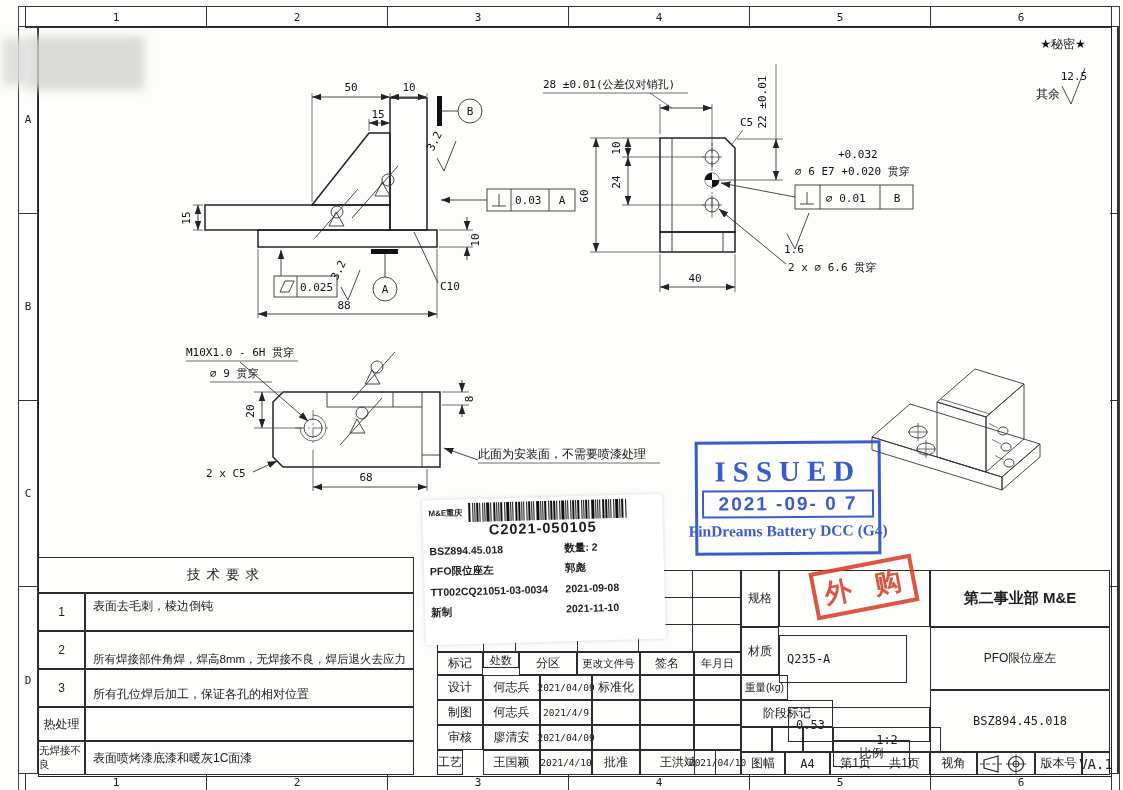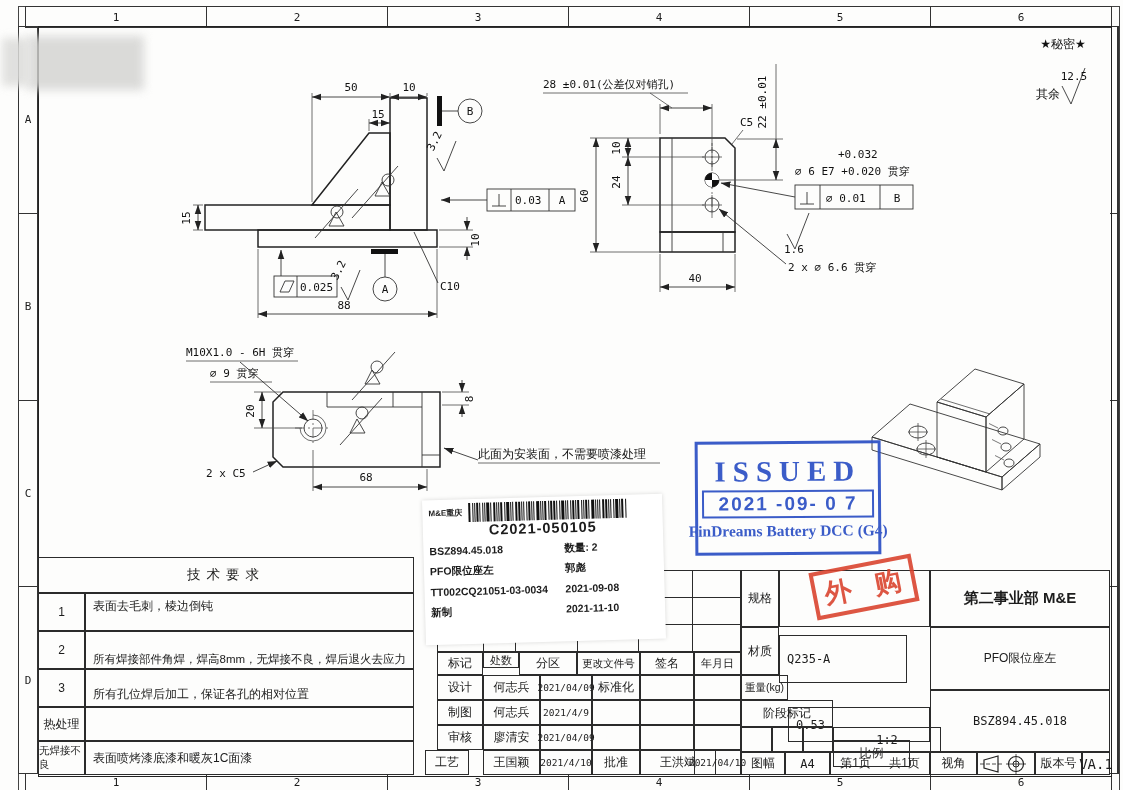--- a/index.html
+++ b/index.html
@@ -386,21 +386,21 @@
     <div class="cell" style="left:640px;top:700px;width:54px;height:25px;"></div>
     <div class="cell d9 mono" style="left:694px;top:700px;width:47px;height:25px;"></div>
 
     <div class="cell" style="left:437px;top:725px;width:46px;height:25px;">审核</div>
     <div class="cell" style="left:483px;top:725px;width:57px;height:25px;">廖清安</div>
     <div class="cell d9 mono" style="left:540px;top:725px;width:52px;height:25px;">2021/04/09</div>
     <div class="cell" style="left:592px;top:725px;width:48px;height:25px;"></div>
     <div class="cell" style="left:640px;top:725px;width:54px;height:25px;"></div>
     <div class="cell d9 mono" style="left:694px;top:725px;width:47px;height:25px;"></div>
 
-    <div class="cell" style="left:425px;top:750px;width:44px;height:25px;">工艺</div>
+    <div class="cell" style="left:437px;top:750px;width:26px;height:25px;">工艺</div>
     <div class="cell" style="left:483px;top:750px;width:57px;height:25px;">王国颖</div>
     <div class="cell d9 mono" style="left:540px;top:750px;width:52px;height:25px;">2021/4/10</div>
     <div class="cell" style="left:592px;top:750px;width:48px;height:25px;">批准</div>
     <div class="cell" style="left:640px;top:750px;width:76px;height:25px;">王洪斌</div>
     <div class="cell d9 mono" style="left:694px;top:750px;width:47px;height:25px;">2021/04/10</div>
 
     <div class="cell" style="left:741px;top:570px;width:38px;height:57px;">规格</div>
     <div class="cell" style="left:779px;top:570px;width:151px;height:57px;"></div>
     <div class="cell" style="left:741px;top:627px;width:38px;height:48px;">材质</div>
     <div class="cell left mono" style="left:779px;top:627px;width:128px;height:48px;margin-top:8px;">Q235-A</div>

